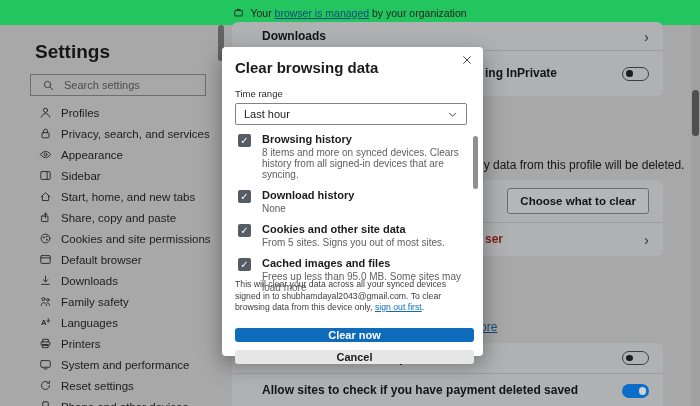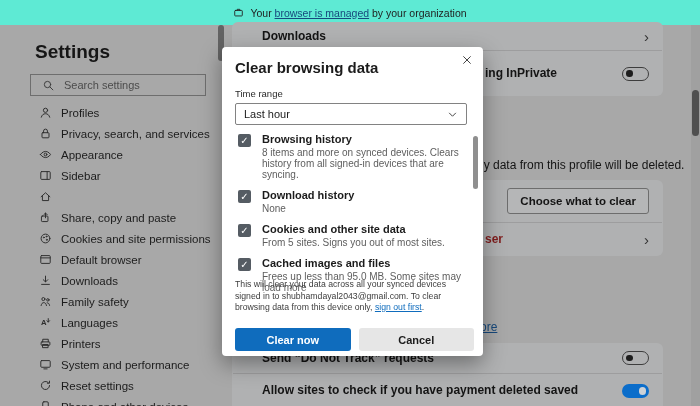--- a/index.html
+++ b/index.html
@@ -2,21 +2,21 @@
 <html><head>
 <meta charset="utf-8">
 <style>
   html,body{margin:0;padding:0;background:#888;}
   .stage{position:relative;width:700px;height:406px;overflow:hidden;
          font-family:"Liberation Sans","DejaVu Sans",sans-serif;
          background:#a8a8a8;color:#1b1b1b;}
   .icon svg{display:block;}
 
   
-  .banner{position:absolute;left:0;top:0;width:700px;height:25px;background:#5eead4;
+  .banner{position:absolute;left:0;top:0;width:700px;height:25px;background:#22c55e;
           display:flex;align-items:center;justify-content:center;gap:6px;font-size:10.5px;color:#1f1f1f;}
   .banner .icon{color:#222;}
   .banner a{color:#17497c;text-decoration:underline;cursor:pointer;}
 
   
   .sidebar{position:absolute;left:0;top:25px;width:218px;bottom:0;overflow:hidden;}
   .sidebar h1{position:absolute;left:35px;top:16px;margin:0;font-size:19px;font-weight:700;color:#161616;}
   .search{position:absolute;left:30px;top:49px;width:176px;height:22px;border:1px solid #6e6e6e;
           display:flex;align-items:center;gap:9px;padding-left:11px;box-sizing:border-box;background:transparent;}
   .search .icon{color:#3c3c3c;}
@@ -71,21 +71,21 @@
   .select .icon{margin-left:auto;color:#3f3f3f;}
   .chk-list{position:absolute;left:13px;top:86px;right:18px;}
   .chk-item{position:relative;padding-left:27px;margin-bottom:9px;min-height:24px;}
   .checkbox{position:absolute;left:3px;top:1px;width:13px;height:13px;border-radius:2px;
             background:var(--checkbox_gray,#555c63);color:#fff;font-size:10px;line-height:13px;text-align:center;cursor:pointer;}
   .chk-label{font-size:11px;font-weight:700;line-height:13px;color:#1b1b1b;}
   .chk-desc{font-size:10px;line-height:11px;color:#5e5e5e;margin-top:1px;max-width:206px;}
   .m-thumb{position:absolute;right:5px;top:89px;width:5px;height:53px;border-radius:2.5px;background:#8f8f8f;}
   .m-footer{position:absolute;left:13px;right:14px;top:232px;font-size:8.7px;line-height:11.5px;color:#3d3d3d;}
   .m-footer a{color:var(--link_blue,#0f6cbd);text-decoration:underline;cursor:pointer;}
-  .m-buttons{position:absolute;left:13px;right:9px;top:281px;display:flex;gap:8px;}
+  .m-buttons{position:absolute;left:13px;right:9px;top:281px;display:flex;gap:8px;flex-direction:column;}
   .btn{flex:1;height:23px;border:none;border-radius:3px;font-size:11px;font-weight:700;
        font-family:inherit;cursor:pointer;}
   .btn.primary{background:var(--accent_blue,#0f6cbd);color:#fff;}
   .btn.secondary{background:#e6e6e6;color:#1b1b1b;}
 </style>
 </head>
 <body>
 
 <div class="stage" style="--accent_blue: #0f6cbd; --link_blue: #0f6cbd; --toggle_on_blue: #0b6dca; --checkbox_gray: #555c63;">
 
@@ -156,20 +156,21 @@
           <span class="nav-label">Sidebar</span>
         </div>
 
         <div class="nav-item">
           <span class="icon">
             <svg viewBox="0 0 16 16" width="13" height="13" fill="none" stroke="currentColor" stroke-width="1.2" stroke-linecap="round" stroke-linejoin="round">
               <path d="M2.6 8.3 8 3.4l5.4 4.9"></path>
               <path d="M4.2 7.4V13h7.6V7.4"></path>
             </svg>
           </span>
+          <span class="nav-label">Start, home, and new tabs</span>
         </div>
 
         <div class="nav-item">
           <span class="icon">
             <svg viewBox="0 0 16 16" width="13" height="13" fill="none" stroke="currentColor" stroke-width="1.2" stroke-linecap="round" stroke-linejoin="round">
               <rect x="3" y="6.2" width="8" height="6.8" rx="1"></rect>
               <path d="M8 2.6v5.8"></path>
               <path d="M5.9 4.6 8 2.5l2.1 2.1"></path>
             </svg>
           </span>

